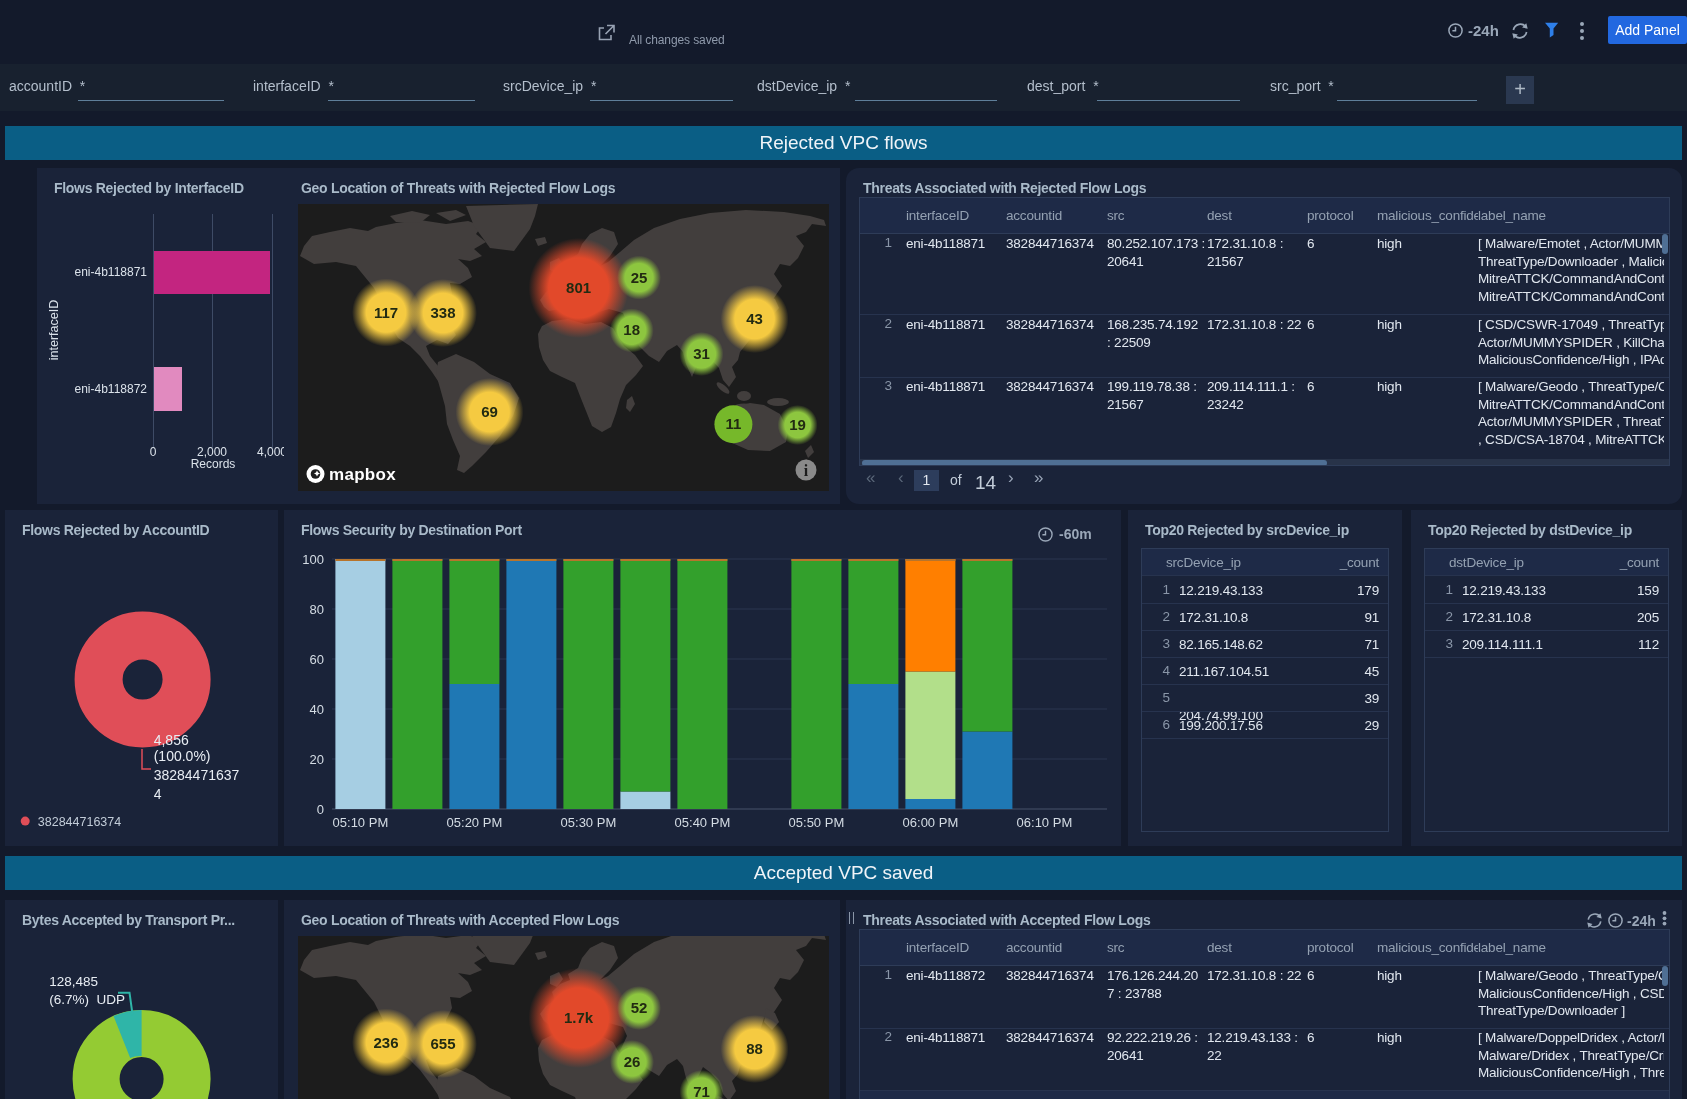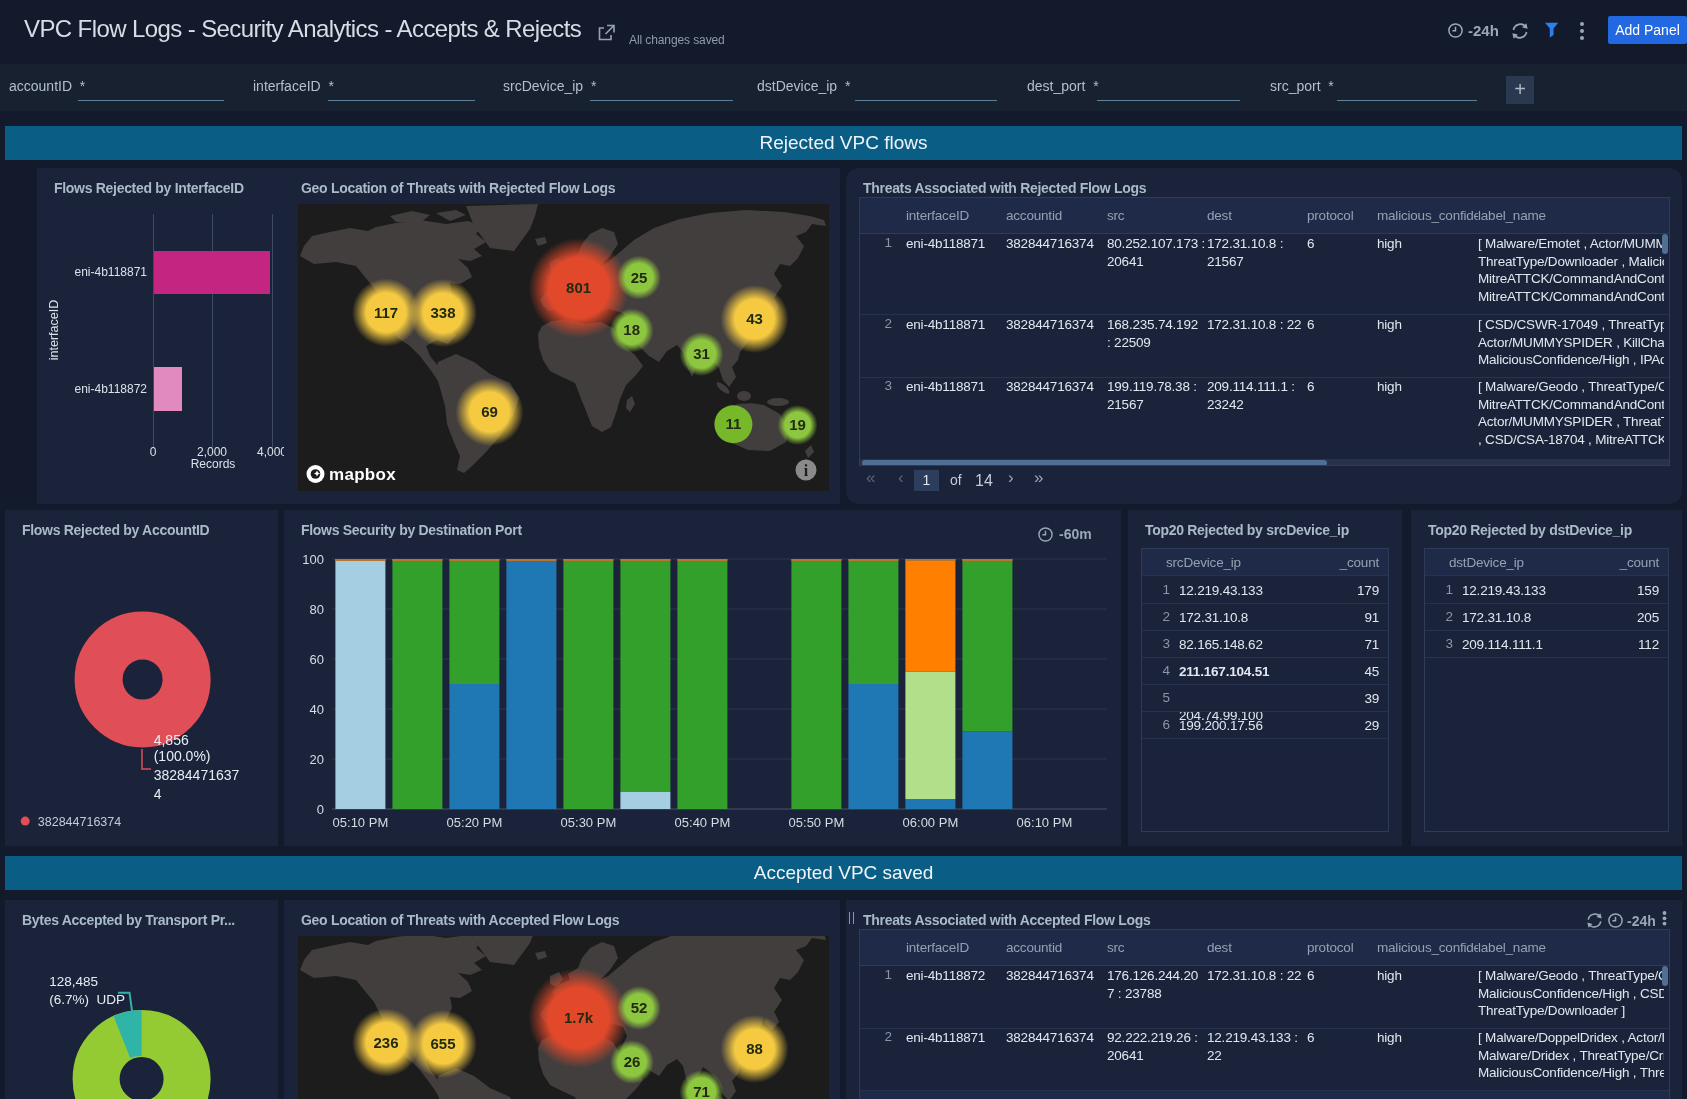--- a/index.html
+++ b/index.html
@@ -12,21 +12,20 @@
   color:#f0f4f8; font-size:19px; text-align:center; line-height:34px; }
 .th { position:absolute; font-size:13.5px; letter-spacing:-0.2px; color:#94a1b2; }
 .td { position:absolute; font-size:13.5px; letter-spacing:-0.2px; color:#e1e7ef; line-height:17.5px; }
 .rn { position:absolute; font-size:13.5px; color:#8a96a8; text-align:right; }
 .sep { position:absolute; left:0; right:0; height:1px; background:#27334e; }
 </style>
 </head>
 <body>
 
 <div class="abs" style="left:0;top:0;width:1687px;height:63px;background:#131a2b;">
-  <div class="abs" style="left:24px;top:15px;font-size:24px;letter-spacing:-0.6px;color:#d6dde6;">VPC Flow Logs - Security Analytics - Accepts &amp; Rejects</div>
   <svg class="abs" style="left:597px;top:24px" width="19" height="18" viewBox="0 0 19 18">
     <path d="M7 4 H2.5 V15.5 H14 V11" stroke="#98a2b3" stroke-width="1.6" fill="none"></path>
     <path d="M10 1.5 h7 v7 M17 1.5 L8.5 10" stroke="#98a2b3" stroke-width="1.6" fill="none"></path>
   </svg>
   <div class="abs" style="left:629px;top:33px;font-size:12px;letter-spacing:-0.1px;color:#8f9aab;">All changes saved</div>
   <svg class="abs" style="left:1448px;top:23px" width="15" height="15" viewBox="0 0 15 15">
     <circle cx="7.5" cy="7.5" r="6.6" stroke="#9aa7b8" stroke-width="1.5" fill="none"></circle>
     <path d="M7.5 3.8 V7.7 H4.4" stroke="#9aa7b8" stroke-width="1.5" fill="none"></path>
   </svg>
   <div class="abs" style="left:1468px;top:22px;font-size:15px;font-weight:bold;color:#9aa7b8;">-24h</div>
@@ -205,21 +204,21 @@
     <div class="abs" style="right:1px;top:36px;width:6px;height:20px;background:#4f6f94;border-radius:3px;"></div>
 
     <div class="abs" style="left:0;top:261px;width:811px;height:8px;background:#283349;"></div>
     <div class="abs" style="left:2px;top:262px;width:465px;height:6px;background:#4f6f94;border-radius:3px;"></div>
   </div>
 
   <div class="abs" style="left:20px;top:300px;font-size:17px;color:#5a6779;">«</div>
   <div class="abs" style="left:52px;top:300px;font-size:17px;color:#5a6779;">‹</div>
   <div class="abs" style="left:68px;top:302px;width:25px;height:21px;background:#2d3d5c;color:#e1e7ef;font-size:14px;text-align:center;line-height:21px;">1</div>
   <div class="abs" style="left:104px;top:304px;font-size:14px;color:#c3cdd9;">of</div>
-  <div class="abs" style="left:129px;top:304px;font-size:16px;color:#c3cdd9;">14</div>
+  <div class="abs" style="left:129px;top:304px;font-size:19px;color:#c3cdd9;">14</div>
   <div class="abs" style="left:162px;top:300px;font-size:17px;color:#9aa6b8;">›</div>
   <div class="abs" style="left:188px;top:300px;font-size:17px;color:#9aa6b8;">»</div>
 </div>
 
 <div class="panel" style="left:5px;top:510px;width:273px;height:336px;">
   <div class="ptitle">Flows Rejected by AccountID</div>
   <svg class="abs" style="left:0;top:0" width="273" height="336" viewBox="0 0 273 336">
     <circle cx="137.6" cy="169.5" r="44" fill="none" stroke="#e04e58" stroke-width="48"></circle>
     <polyline points="137,239 137,259 146,259" stroke="#e04e58" stroke-width="1.5" fill="none"></polyline>
     <text x="148.7" y="234.5" fill="#e8edf3" font-size="14">4,856</text>
@@ -302,21 +301,21 @@
     <div class="sep" style="top:54px;"></div>
     <div class="rn" style="left:0;top:60px;width:28px;">2</div>
     <div class="td" style="left:37px;top:60px;">172.31.10.8</div>
     <div class="td" style="right:9px;top:60px;text-align:right;">91</div>
     <div class="sep" style="top:81px;"></div>
     <div class="rn" style="left:0;top:87px;width:28px;">3</div>
     <div class="td" style="left:37px;top:87px;">82.165.148.62</div>
     <div class="td" style="right:9px;top:87px;text-align:right;">71</div>
     <div class="sep" style="top:108px;"></div>
     <div class="rn" style="left:0;top:114px;width:28px;">4</div>
-    <div class="td" style="left:37px;top:114px;font-weight:bold;">211.167.104.51</div>
+    <div class="td" style="left:37px;top:114px;">211.167.104.51</div>
     <div class="td" style="right:9px;top:114px;text-align:right;">45</div>
     <div class="sep" style="top:135px;"></div>
     <div class="rn" style="left:0;top:141px;width:28px;">5</div>
     <div class="td" style="left:37px;top:158px;">204.74.99.100</div>
     <div class="td" style="right:9px;top:141px;text-align:right;">39</div>
     <div class="sep" style="top:162px;"></div>
     <div class="rn" style="left:0;top:168px;width:28px;">6</div>
     <div class="td" style="left:37px;top:168px;">199.200.17.56</div>
     <div class="td" style="right:9px;top:168px;text-align:right;">29</div>
     <div class="sep" style="top:189px;"></div>

